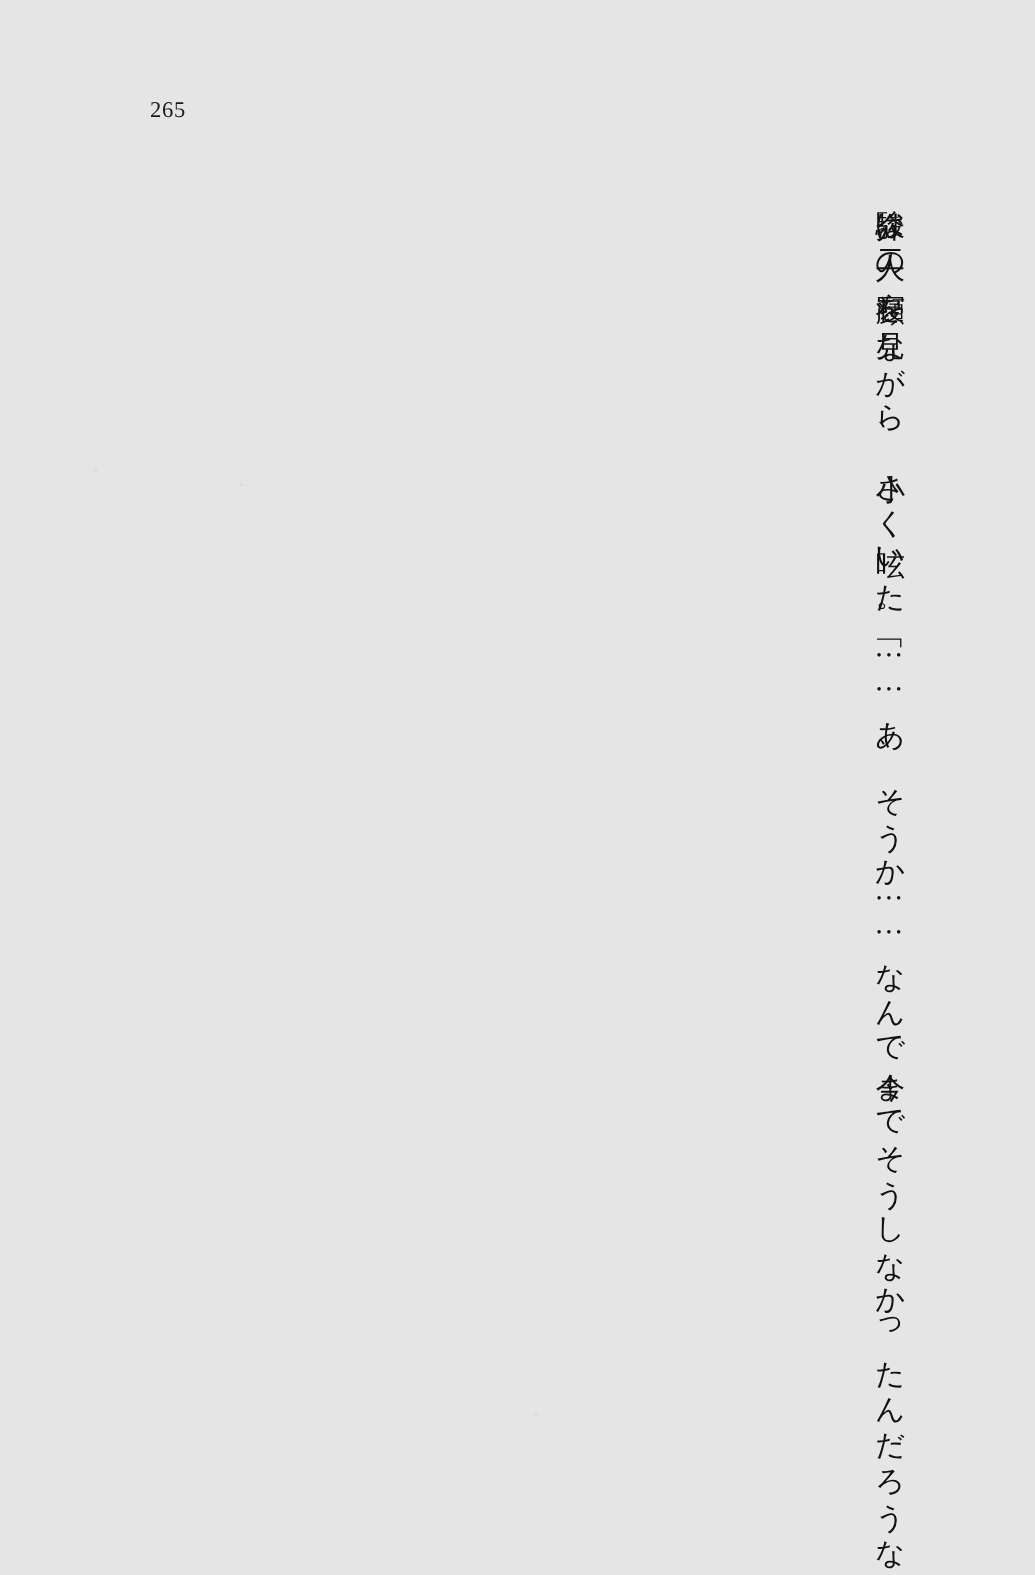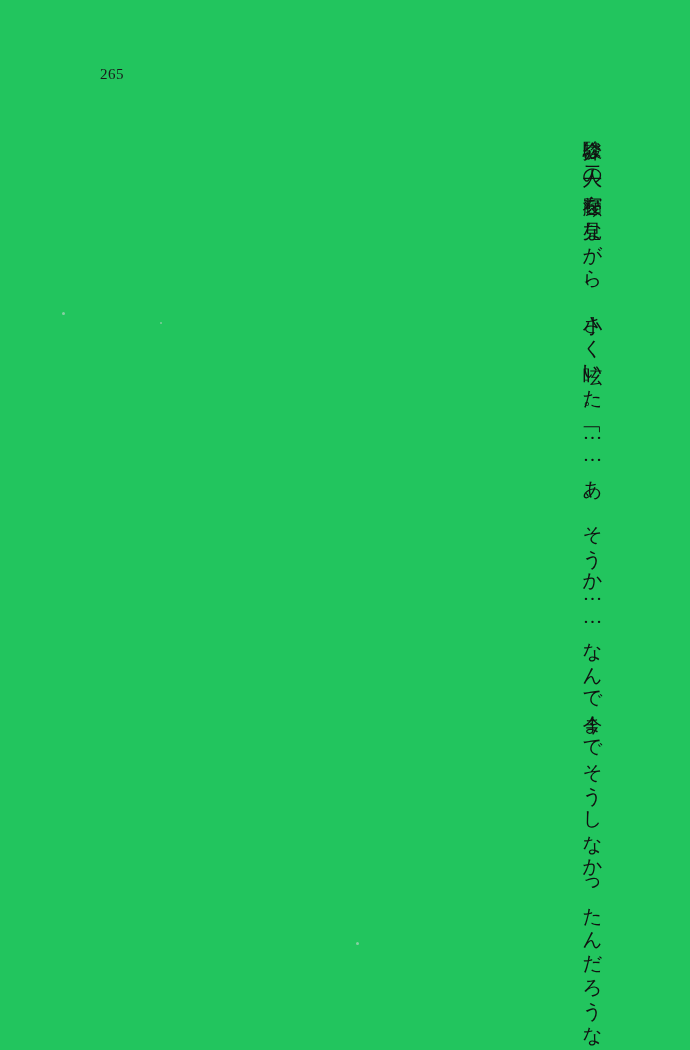--- a/index.html
+++ b/index.html
@@ -14,21 +14,21 @@
     color: #111111;
     position: relative;
     overflow: hidden;
   }
   .page {
     position: absolute;
     top: 0;
     left: 0;
     width: 690px;
     height: 1050px;
-    background: #22c55e;
+    background: #e5e5e5;
   }
   .page-number {
     position: absolute;
     top: 66px;
     left: 100px;
     font-size: 15px;
     letter-spacing: 0.5px;
     color: #1a1a1a;
     font-family: "Liberation Serif", "DejaVu Serif", serif;
   }

